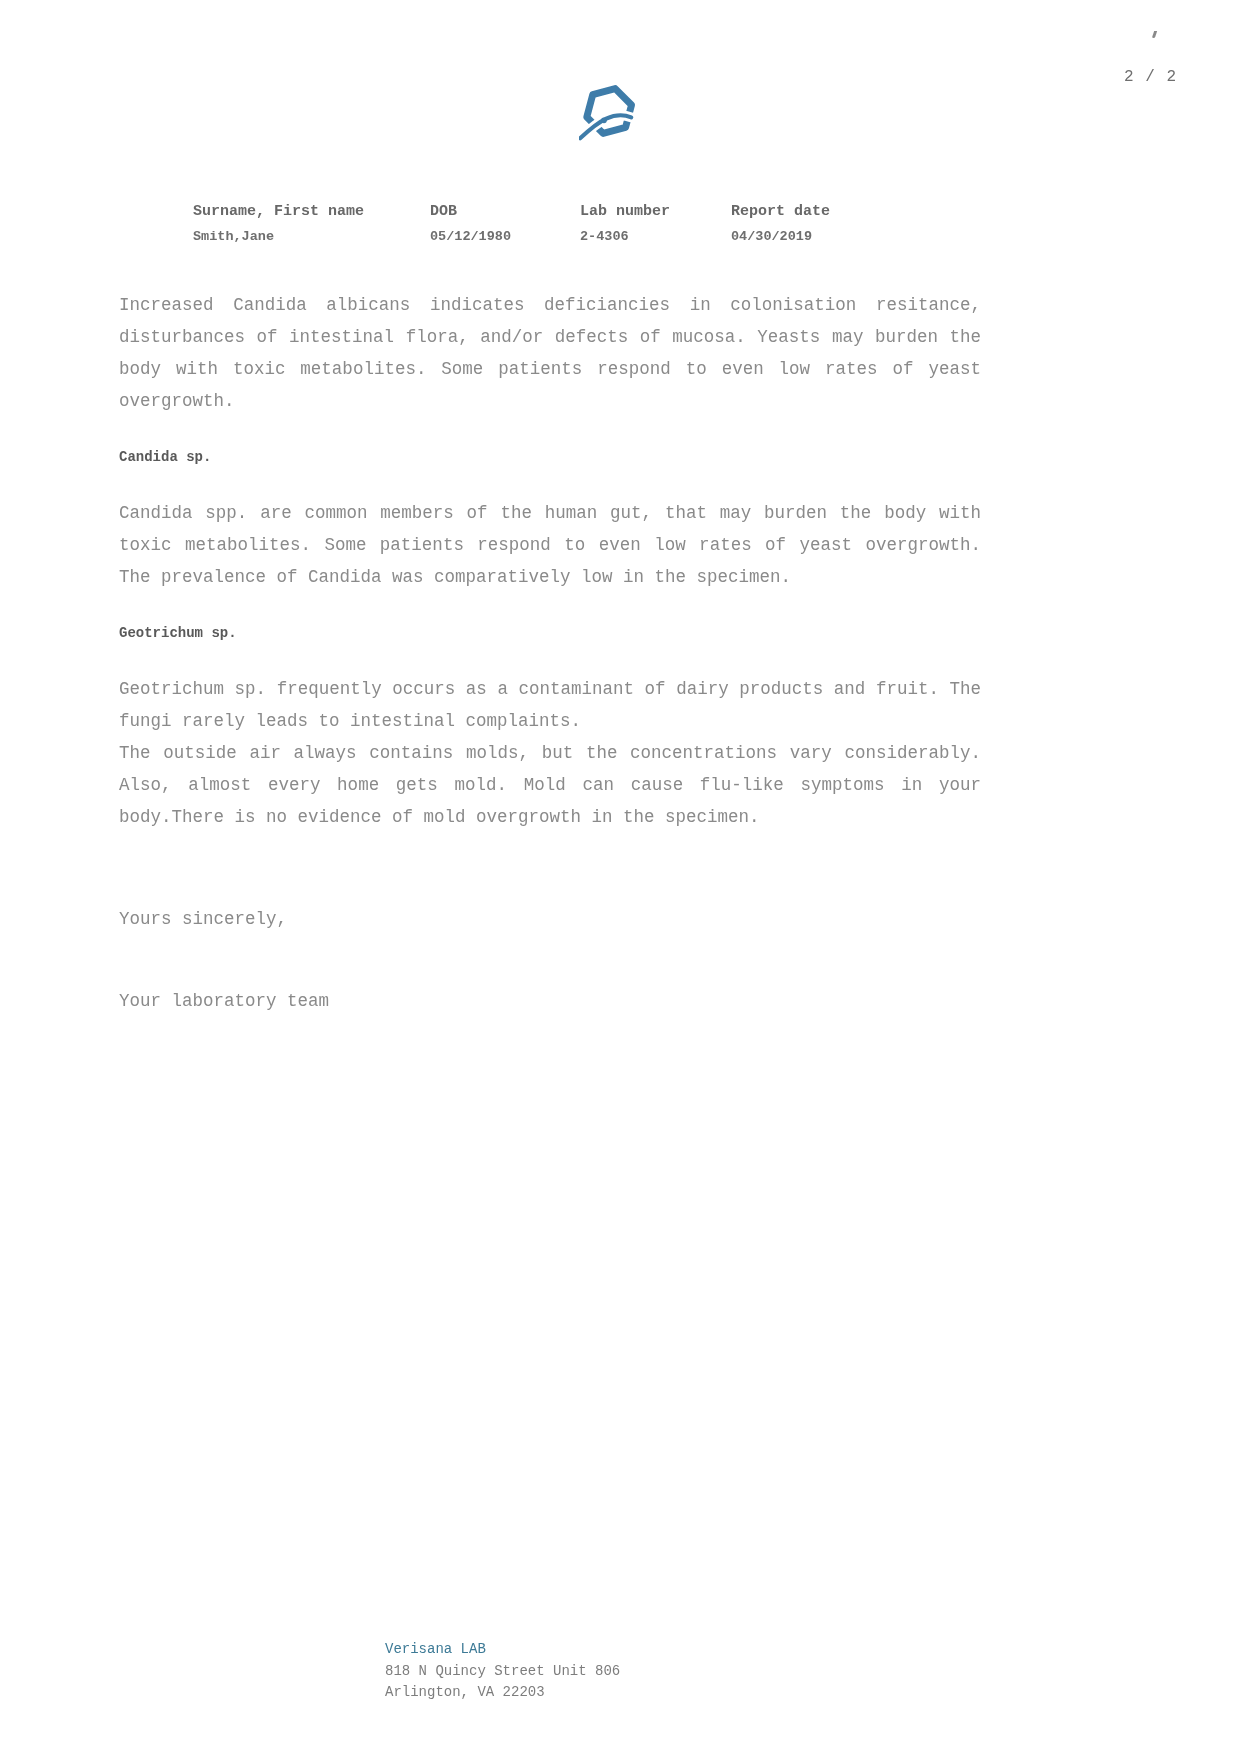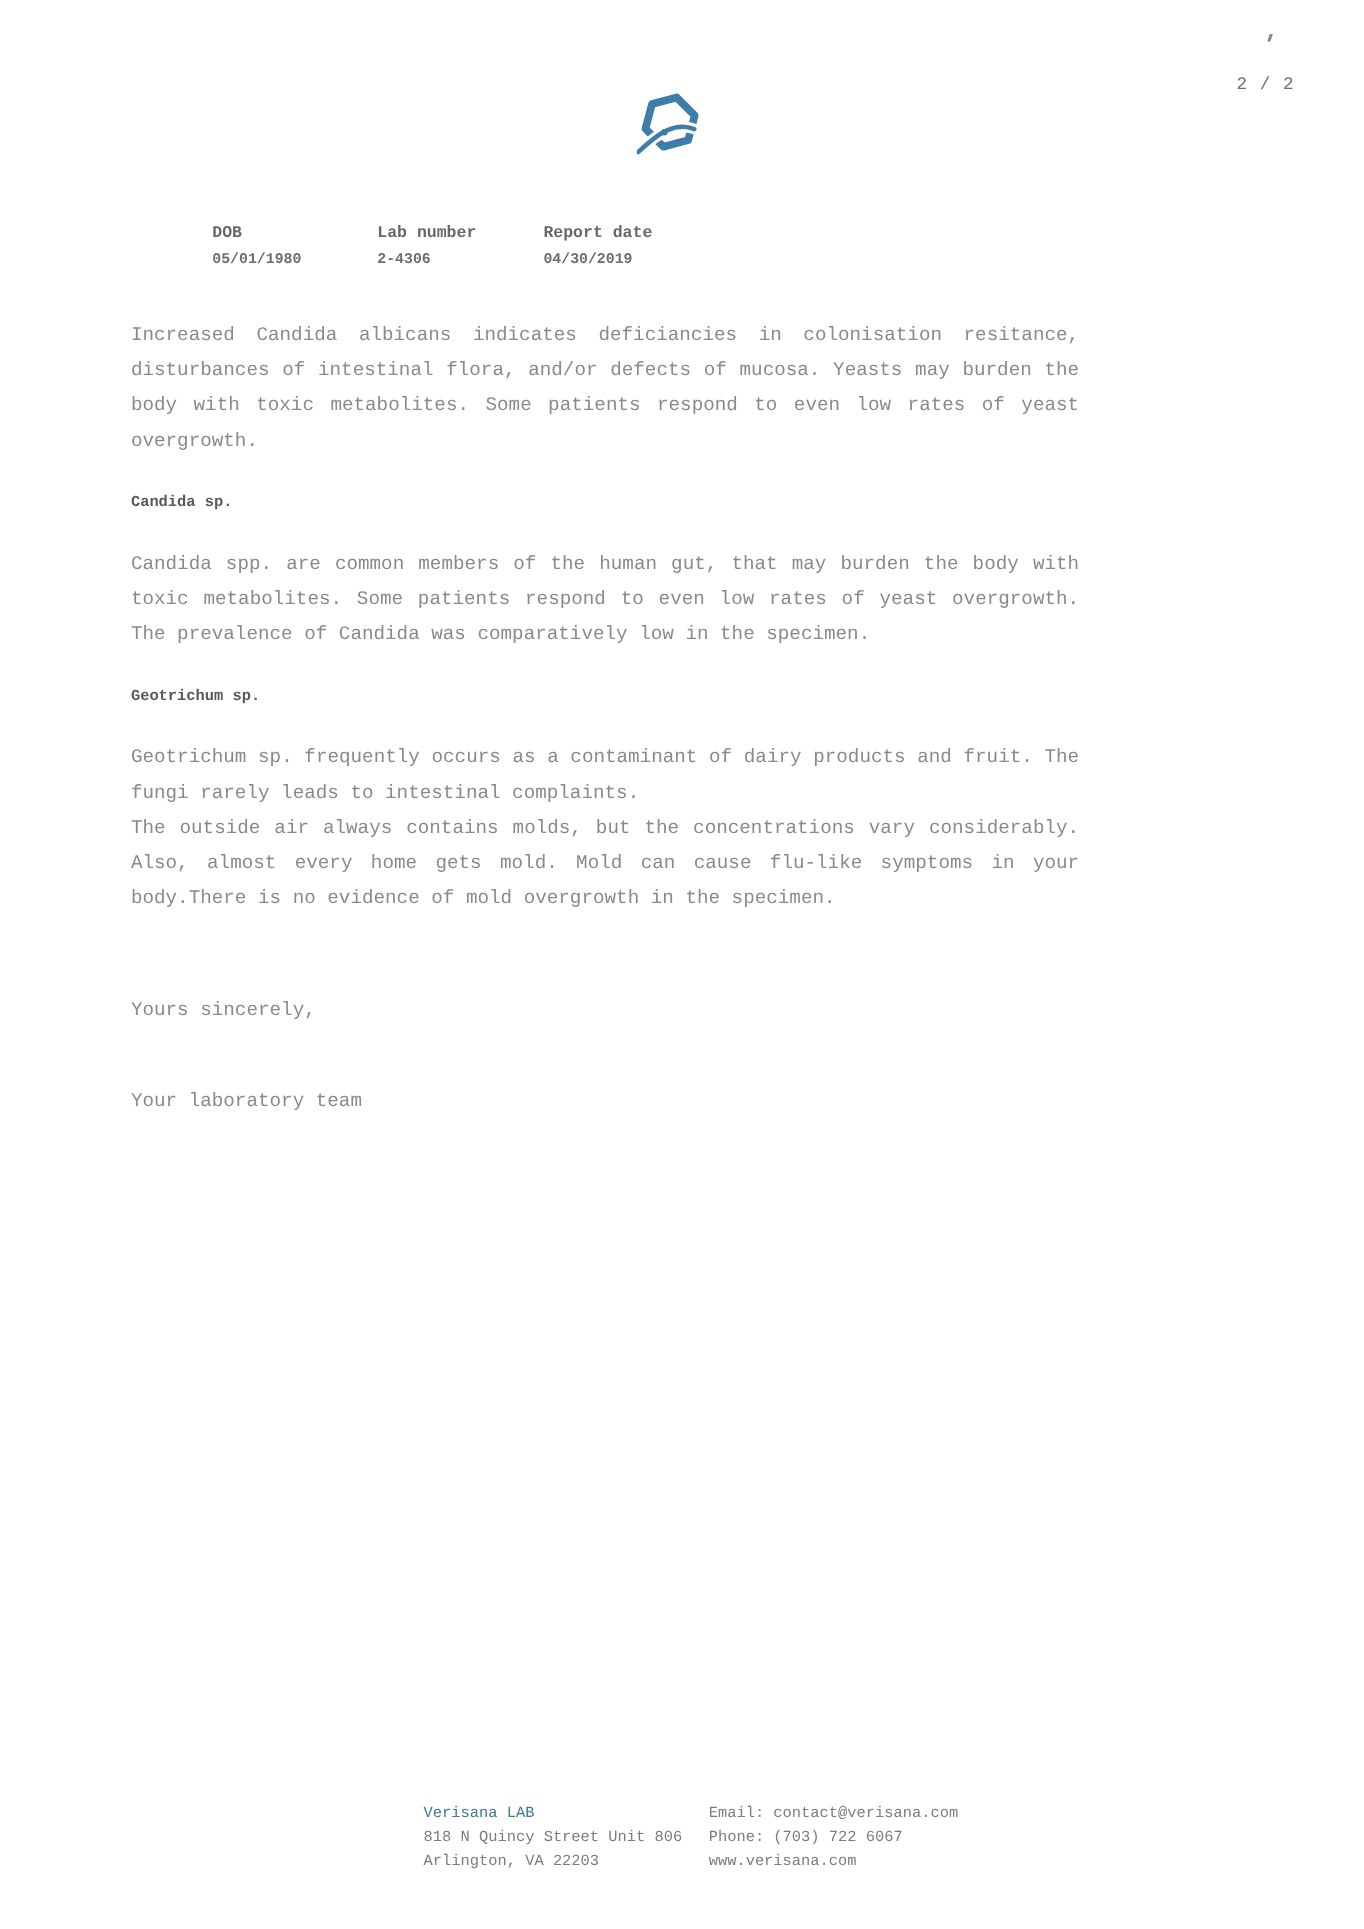--- a/index.html
+++ b/index.html
@@ -77,23 +77,27 @@
   <header class="logo-row">
     <svg class="logo-icon" viewBox="0 0 100 100" xmlns="http://www.w3.org/2000/svg" aria-hidden="true">
       <polygon points="90.6,39.6 62.4,11.4 23.7,21.7 13.4,60.4 41.6,88.6 80.3,78.3" fill="none" stroke="#3e7ca9" stroke-width="12" stroke-linejoin="round"></polygon>
       <path d="M 2,97 C 20,80 32,70 47,63 C 65,55 78,56 90,61" fill="none" stroke="#ffffff" stroke-width="17" stroke-linecap="round"></path>
       <path d="M 2,97 C 20,80 32,70 47,63 C 65,55 78,56 90,61" fill="none" stroke="#3e7ca9" stroke-width="7" stroke-linecap="round"></path>
       <circle cx="43" cy="66" r="5" fill="#3e7ca9"></circle>
     </svg>
   </header>
 
   <section class="patient">
+    <div class="pi-col-1">
+      <div class="pi-label">Surname, First name</div>
+      <div class="pi-value">Smith,Jane</div>
+    </div>
     <div class="pi-col-2">
       <div class="pi-label">DOB</div>
-      <div class="pi-value">05/01/1980</div>
+      <div class="pi-value">05/12/1980</div>
     </div>
     <div class="pi-col-3">
       <div class="pi-label">Lab number</div>
       <div class="pi-value">2-4306</div>
     </div>
     <div class="pi-col-4">
       <div class="pi-label">Report date</div>
       <div class="pi-value">04/30/2019</div>
     </div>
   </section>
@@ -112,20 +116,15 @@
     <p class="closing">Yours sincerely,</p>
     <p class="signature">Your laboratory team</p>
   </main>
 
   <footer class="footer">
     <div class="f-col">
       <div class="f-lab">Verisana LAB</div>
       <div>818 N Quincy Street Unit 806</div>
       <div>Arlington, VA 22203</div>
     </div>
-    <div class="f-col">
-      <div>Email: contact@verisana.com</div>
-      <div>Phone: (703) 722 6067</div>
-      <div>www.verisana.com</div>
-    </div>
   </footer>
 
 </div>
 
 </body></html>

